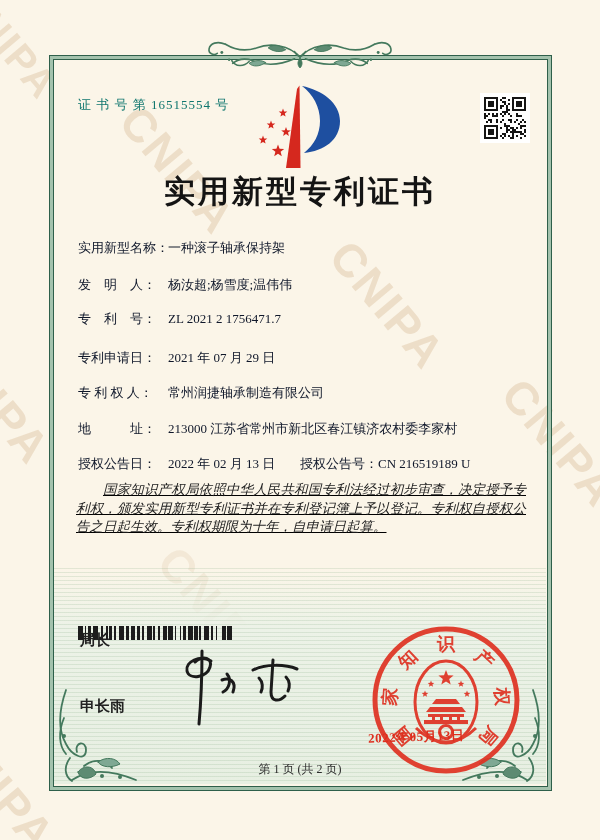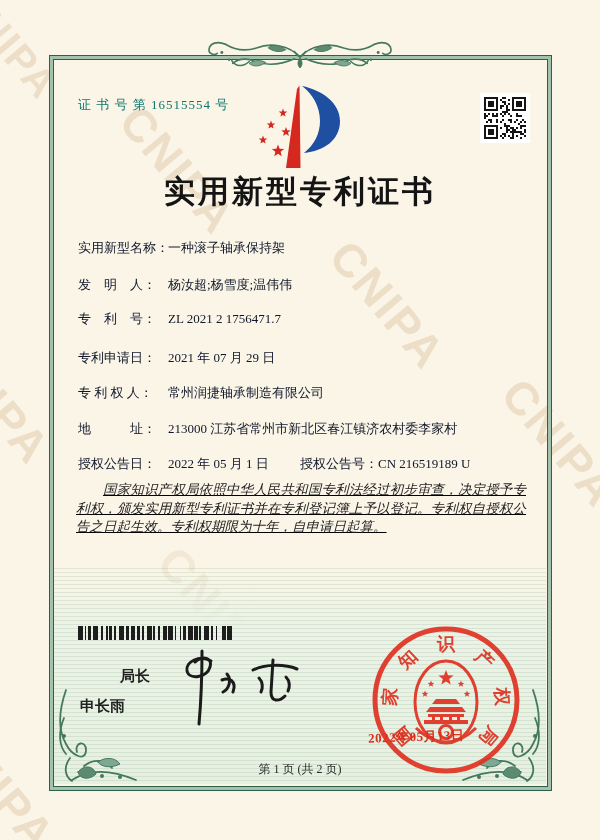--- a/index.html
+++ b/index.html
@@ -41,21 +41,21 @@
   .row .pair2{position:absolute;left:222px;top:0;}
   .r1{top:239px}.r2{top:276px}.r3{top:310px}.r4{top:349px}.r5{top:384px}.r6{top:420px}.r7{top:455px}
   .paras{position:absolute;left:76px;top:481px;width:450px;z-index:2;text-decoration:underline;}
   .paras p{margin:0;font-size:13.5px;line-height:18.6px;text-indent:2em;text-align:justify;
            font-style:italic;color:#222;}
   .barcode{position:absolute;left:78px;top:626px;width:156px;height:14px;display:flex;z-index:2;}
   .barcode .b{background:#1d1d1d;}
   .barcode .s{background:transparent;}
   .signer{position:absolute;left:80px;z-index:2;font-family:"Liberation Sans","DejaVu Sans",sans-serif;
           font-size:15px;font-weight:600;color:#222;}
-  .signer-title{top:667px;margin-left:40px;}
+  .signer-title{top:631px;}
   .signer-name{top:697px;}
   .signature{position:absolute;left:165px;top:642px;z-index:2;}
   .seal{position:absolute;left:366px;top:620px;z-index:3;}
   .seal-date{position:absolute;left:368px;top:728px;z-index:4;font-size:13px;font-weight:bold;
              color:#dd2f1e;letter-spacing:.5px;transform:rotate(-2deg);white-space:nowrap;}
   .page-info{position:absolute;left:0;top:761px;width:600px;text-align:center;z-index:2;
              font-size:12px;color:#2b2b2b;}
   .note{position:absolute;left:0;top:797px;width:600px;text-align:center;z-index:2;
         font-size:13px;font-style:italic;color:#333;}
   svg{display:block;}
@@ -265,21 +265,21 @@
     <div class="row r4">
       <span class="lab">专利申请日：</span><span class="val">2021 年 07 月 29 日</span>
     </div>
     <div class="row r5">
       <span class="lab">专 利 权 人：</span><span class="val">常州润捷轴承制造有限公司</span>
     </div>
     <div class="row r6">
       <span class="lab">地　　　址：</span><span class="val">213000 江苏省常州市新北区春江镇济农村委李家村</span>
     </div>
     <div class="row r7">
-      <span class="lab">授权公告日：</span><span class="val">2022 年 05 月 1 日</span>
+      <span class="lab">授权公告日：</span><span class="val">2022 年 02 月 13 日</span>
       <span class="pair2">
         <span>授权公告号：</span><span>CN 216519189 U</span>
       </span>
     </div>
   </div>
 
   <div class="paras">
     <p>国家知识产权局依照中华人民共和国专利法经过初步审查，决定授予专利权，颁发实用新型专利证书并在专利登记簿上予以登记。专利权自授权公告之日起生效。专利权期限为十年，自申请日起算。</p>
   </div>
 

